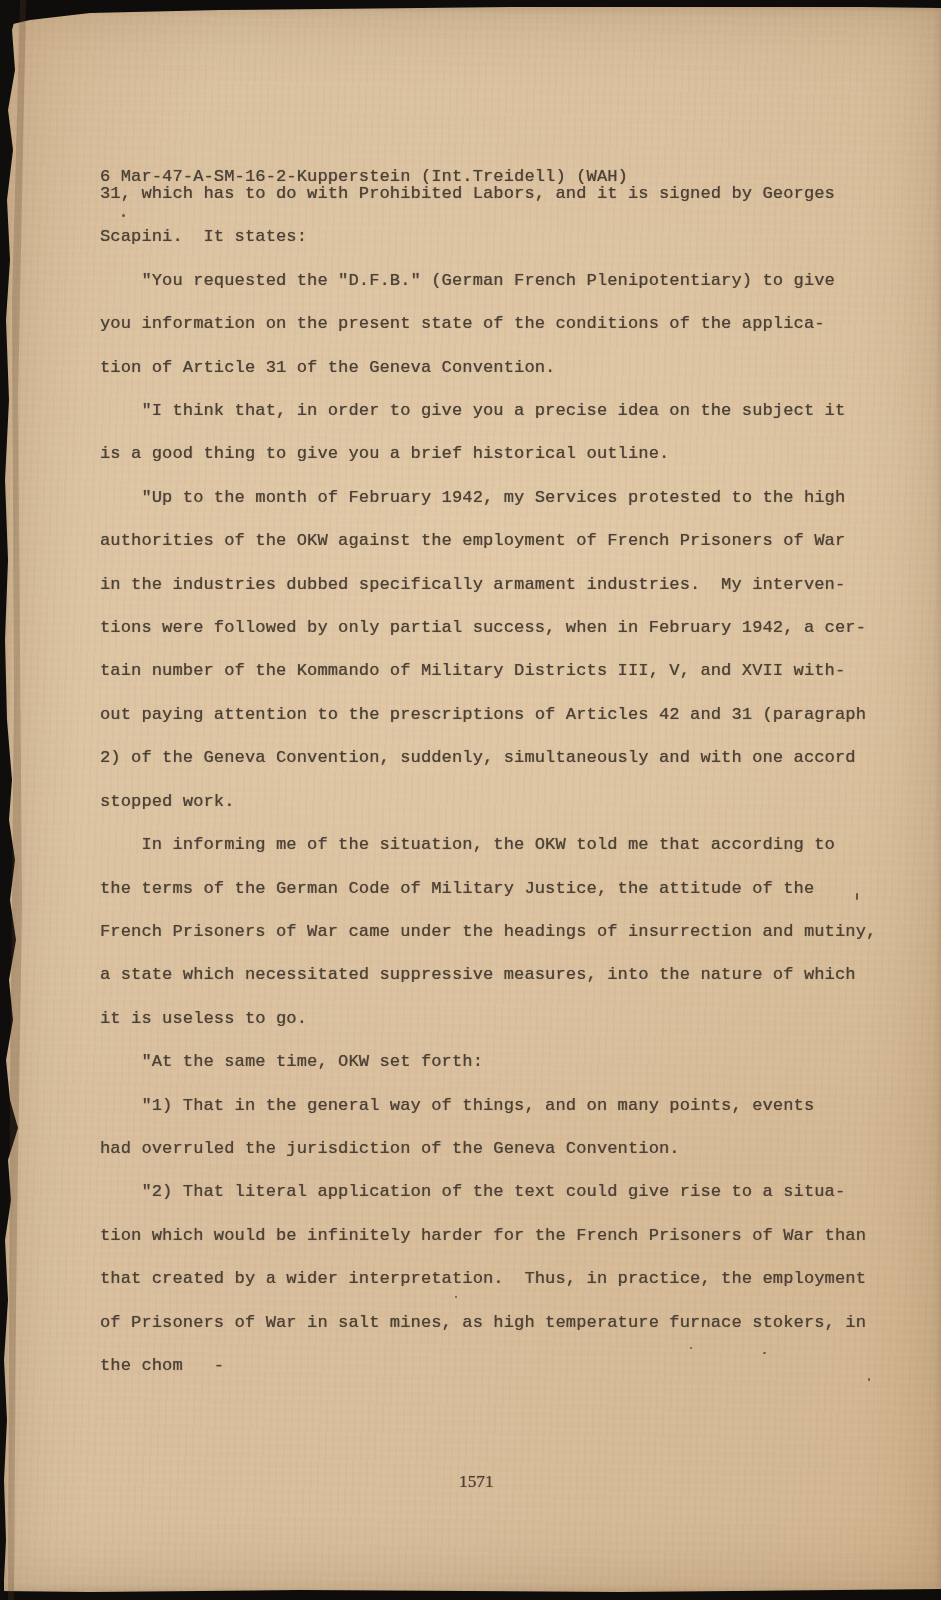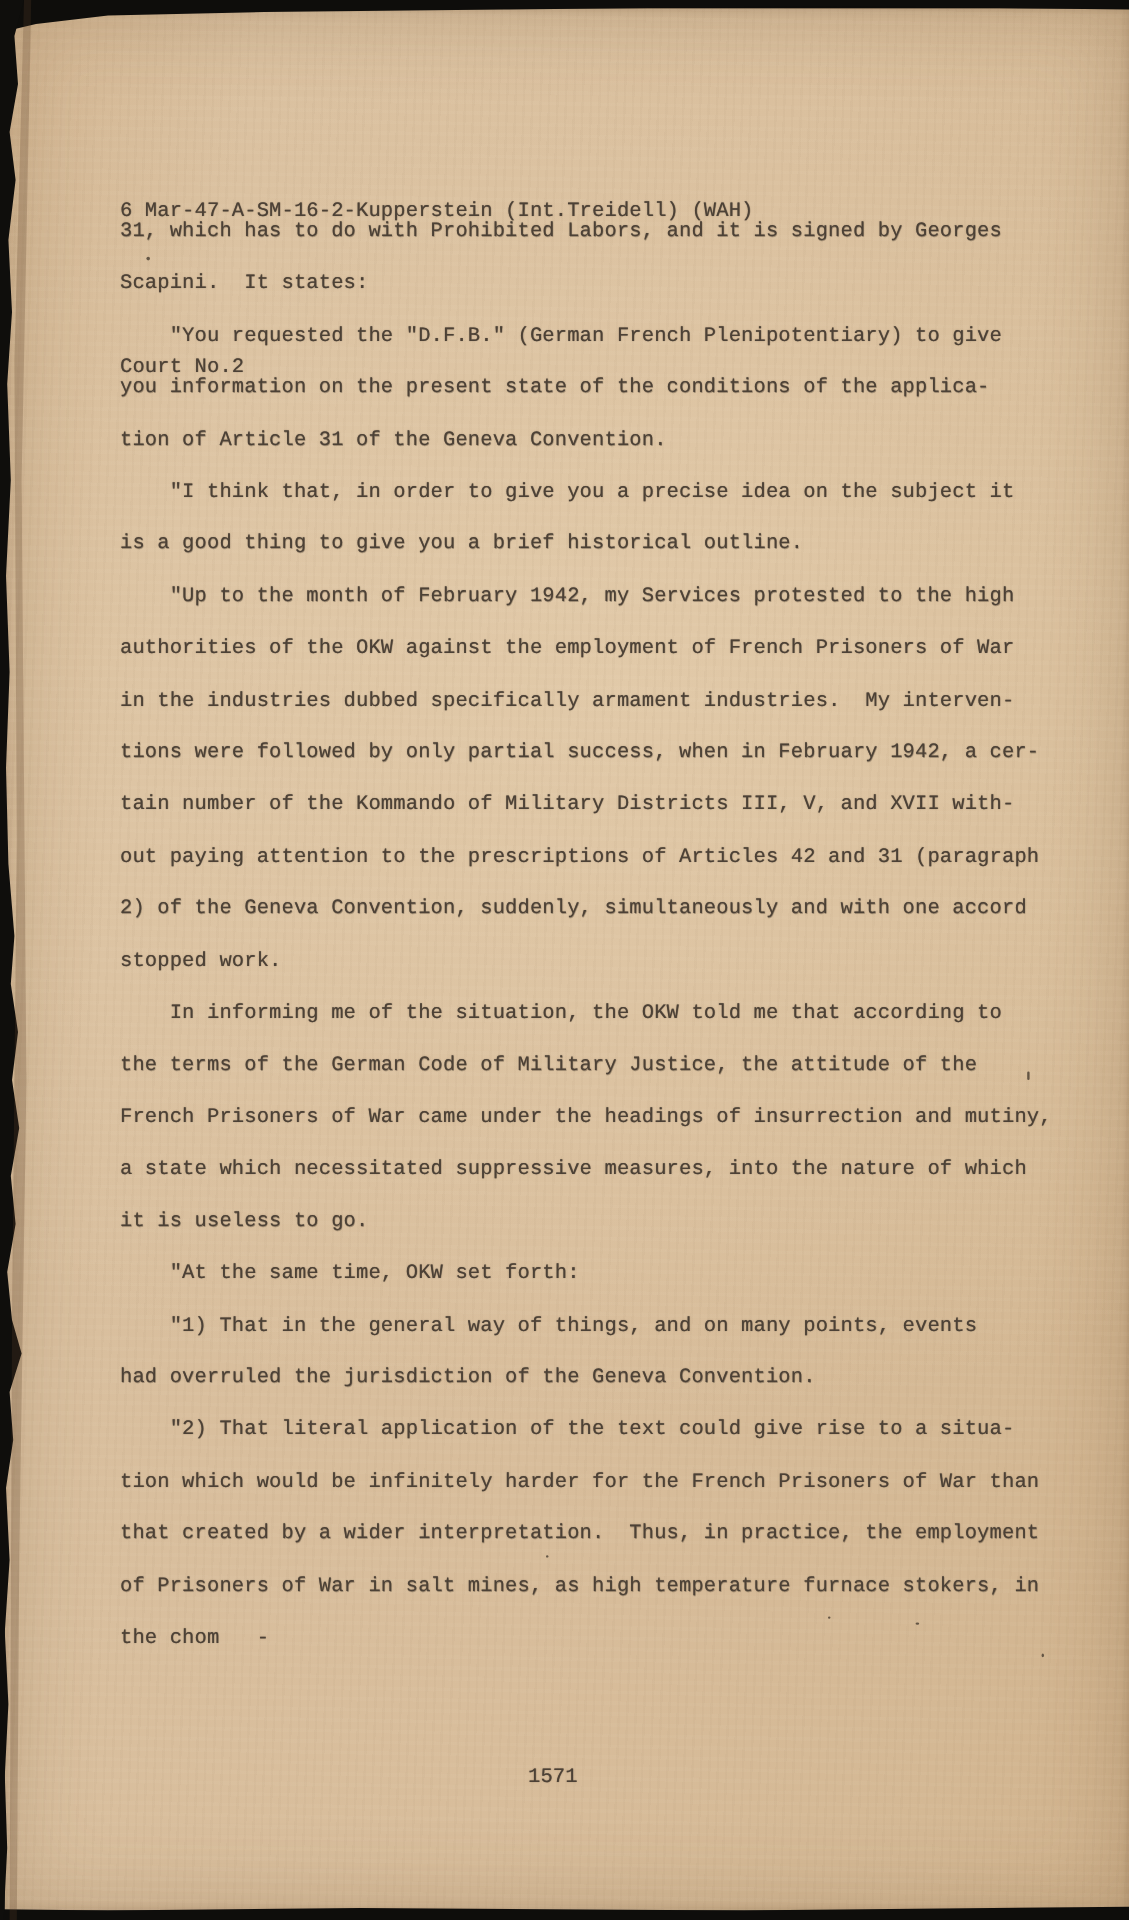--- a/index.html
+++ b/index.html
@@ -43,41 +43,40 @@
     position: absolute;
     color: #4c4136;
     font-size: 17px;
     line-height: 43.4px;
     letter-spacing: 0.15px;
     white-space: pre;
     text-shadow: 0 0 1px rgba(74,62,50,0.55), 0.4px 0.4px 0.5px rgba(74,62,50,0.35);
   }
   .header-block { left: 100px; top: 68px; }
   .body-block  { left: 100px; top: 172px; font-family: Liberation Mono, monospace; }
-  .page-number { left: 440px; top: 1460px; }
+  .page-number { left: 459px; top: 1460px; font-family: Liberation Serif, serif; }
   .tline { white-space: pre; }
   .speck {
     position: absolute;
     background: rgba(62,52,42,0.75);
     border-radius: 50%;
     pointer-events: none;
   }
 </style>
 </head>
 <body>
 
 <div class="stage">
 
   <div class="paper">
     <div class="grain"></div>
   </div>
 
   <div class="typed header-block">
     <div class="tline">6 Mar-47-A-SM-16-2-Kupperstein (Int.Treidell) (WAH)</div>
-    <div class="tline">Court No.2</div>
   </div>
 
   <div class="typed body-block"><div class="tline">31, which has to do with Prohibited Labors, and it is signed by Georges</div><div class="tline">Scapini.  It states:</div><div class="tline">    "You requested the "D.F.B." (German French Plenipotentiary) to give</div><div class="tline">you information on the present state of the conditions of the applica-</div><div class="tline">tion of Article 31 of the Geneva Convention.</div><div class="tline">    "I think that, in order to give you a precise idea on the subject it</div><div class="tline">is a good thing to give you a brief historical outline.</div><div class="tline">    "Up to the month of February 1942, my Services protested to the high</div><div class="tline">authorities of the OKW against the employment of French Prisoners of War</div><div class="tline">in the industries dubbed specifically armament industries.  My interven-</div><div class="tline">tions were followed by only partial success, when in February 1942, a cer-</div><div class="tline">tain number of the Kommando of Military Districts III, V, and XVII with-</div><div class="tline">out paying attention to the prescriptions of Articles 42 and 31 (paragraph</div><div class="tline">2) of the Geneva Convention, suddenly, simultaneously and with one accord</div><div class="tline">stopped work.</div><div class="tline">    In informing me of the situation, the OKW told me that according to</div><div class="tline">the terms of the German Code of Military Justice, the attitude of the</div><div class="tline">French Prisoners of War came under the headings of insurrection and mutiny,</div><div class="tline">a state which necessitated suppressive measures, into the nature of which</div><div class="tline">it is useless to go.</div><div class="tline">    "At the same time, OKW set forth:</div><div class="tline">    "1) That in the general way of things, and on many points, events</div><div class="tline">had overruled the jurisdiction of the Geneva Convention.</div><div class="tline">    "2) That literal application of the text could give rise to a situa-</div><div class="tline">tion which would be infinitely harder for the French Prisoners of War than</div><div class="tline">that created by a wider interpretation.  Thus, in practice, the employment</div><div class="tline">of Prisoners of War in salt mines, as high temperature furnace stokers, in</div><div class="tline">the chom   -</div></div>
 
   <div class="typed page-number">1571</div>
 
   <svg class="edges" width="941" height="1600" viewBox="0 0 941 1600">
     <path fill="#0e0d0b" d="M0,0 L941,0 L941,8 L700,5 L420,8 L220,10 L90,13 L30,20 L0,27 Z"></path>
     <path fill="#0e0d0b" d="M0,1600 L941,1600 L941,1589 L620,1592 L300,1590 L90,1592 L0,1591 Z"></path>
     <path fill="#0f0e0c" d="M0,0 L20,0 L12,30 L15,70 L8,110 L13,150 L7,200 L10,260 L6,320 L9,400 L5,480 L8,560 L5,640 L7,720 L12,780 L9,820 L15,860 L10,900 L16,940 L9,980 L13,1020 L6,1060 L10,1100 L18,1128 L8,1160 L11,1200 L5,1240 L8,1300 L4,1360 L7,1420 L4,1480 L6,1540 L3,1600 L0,1600 Z"></path>

